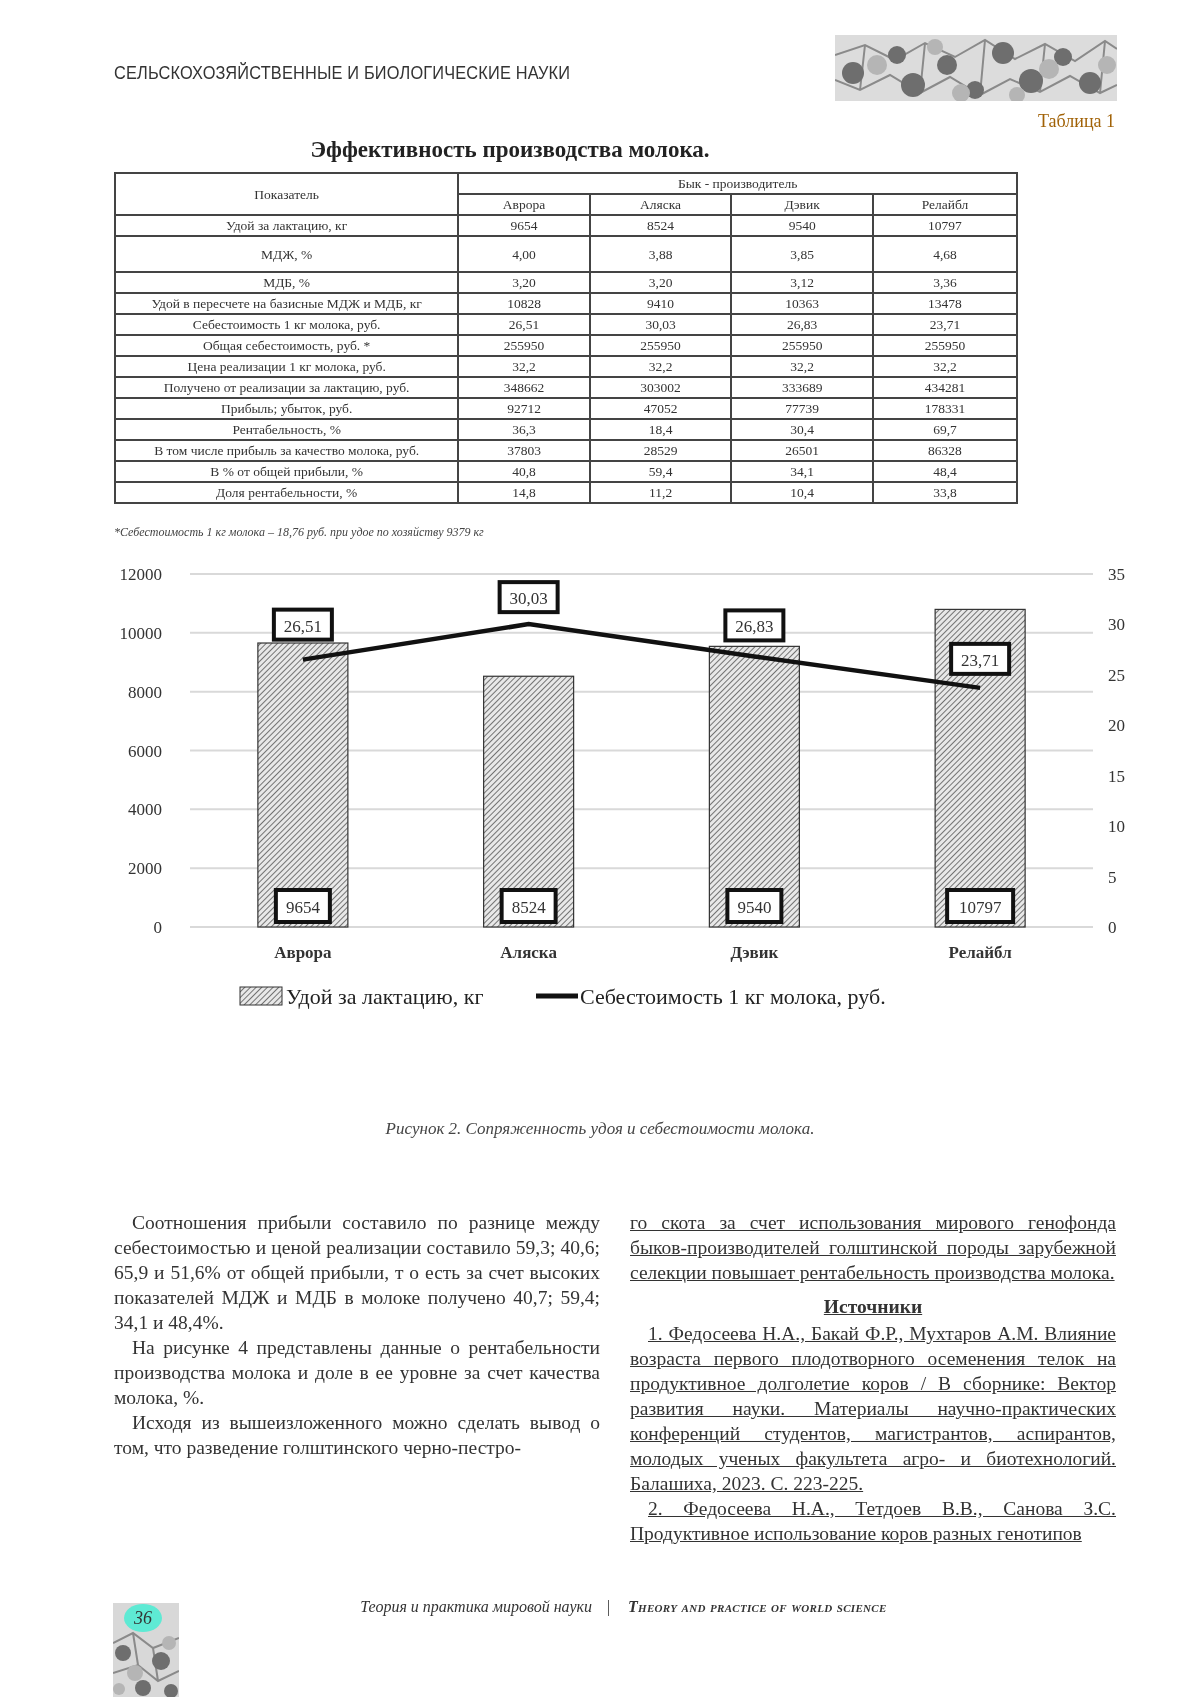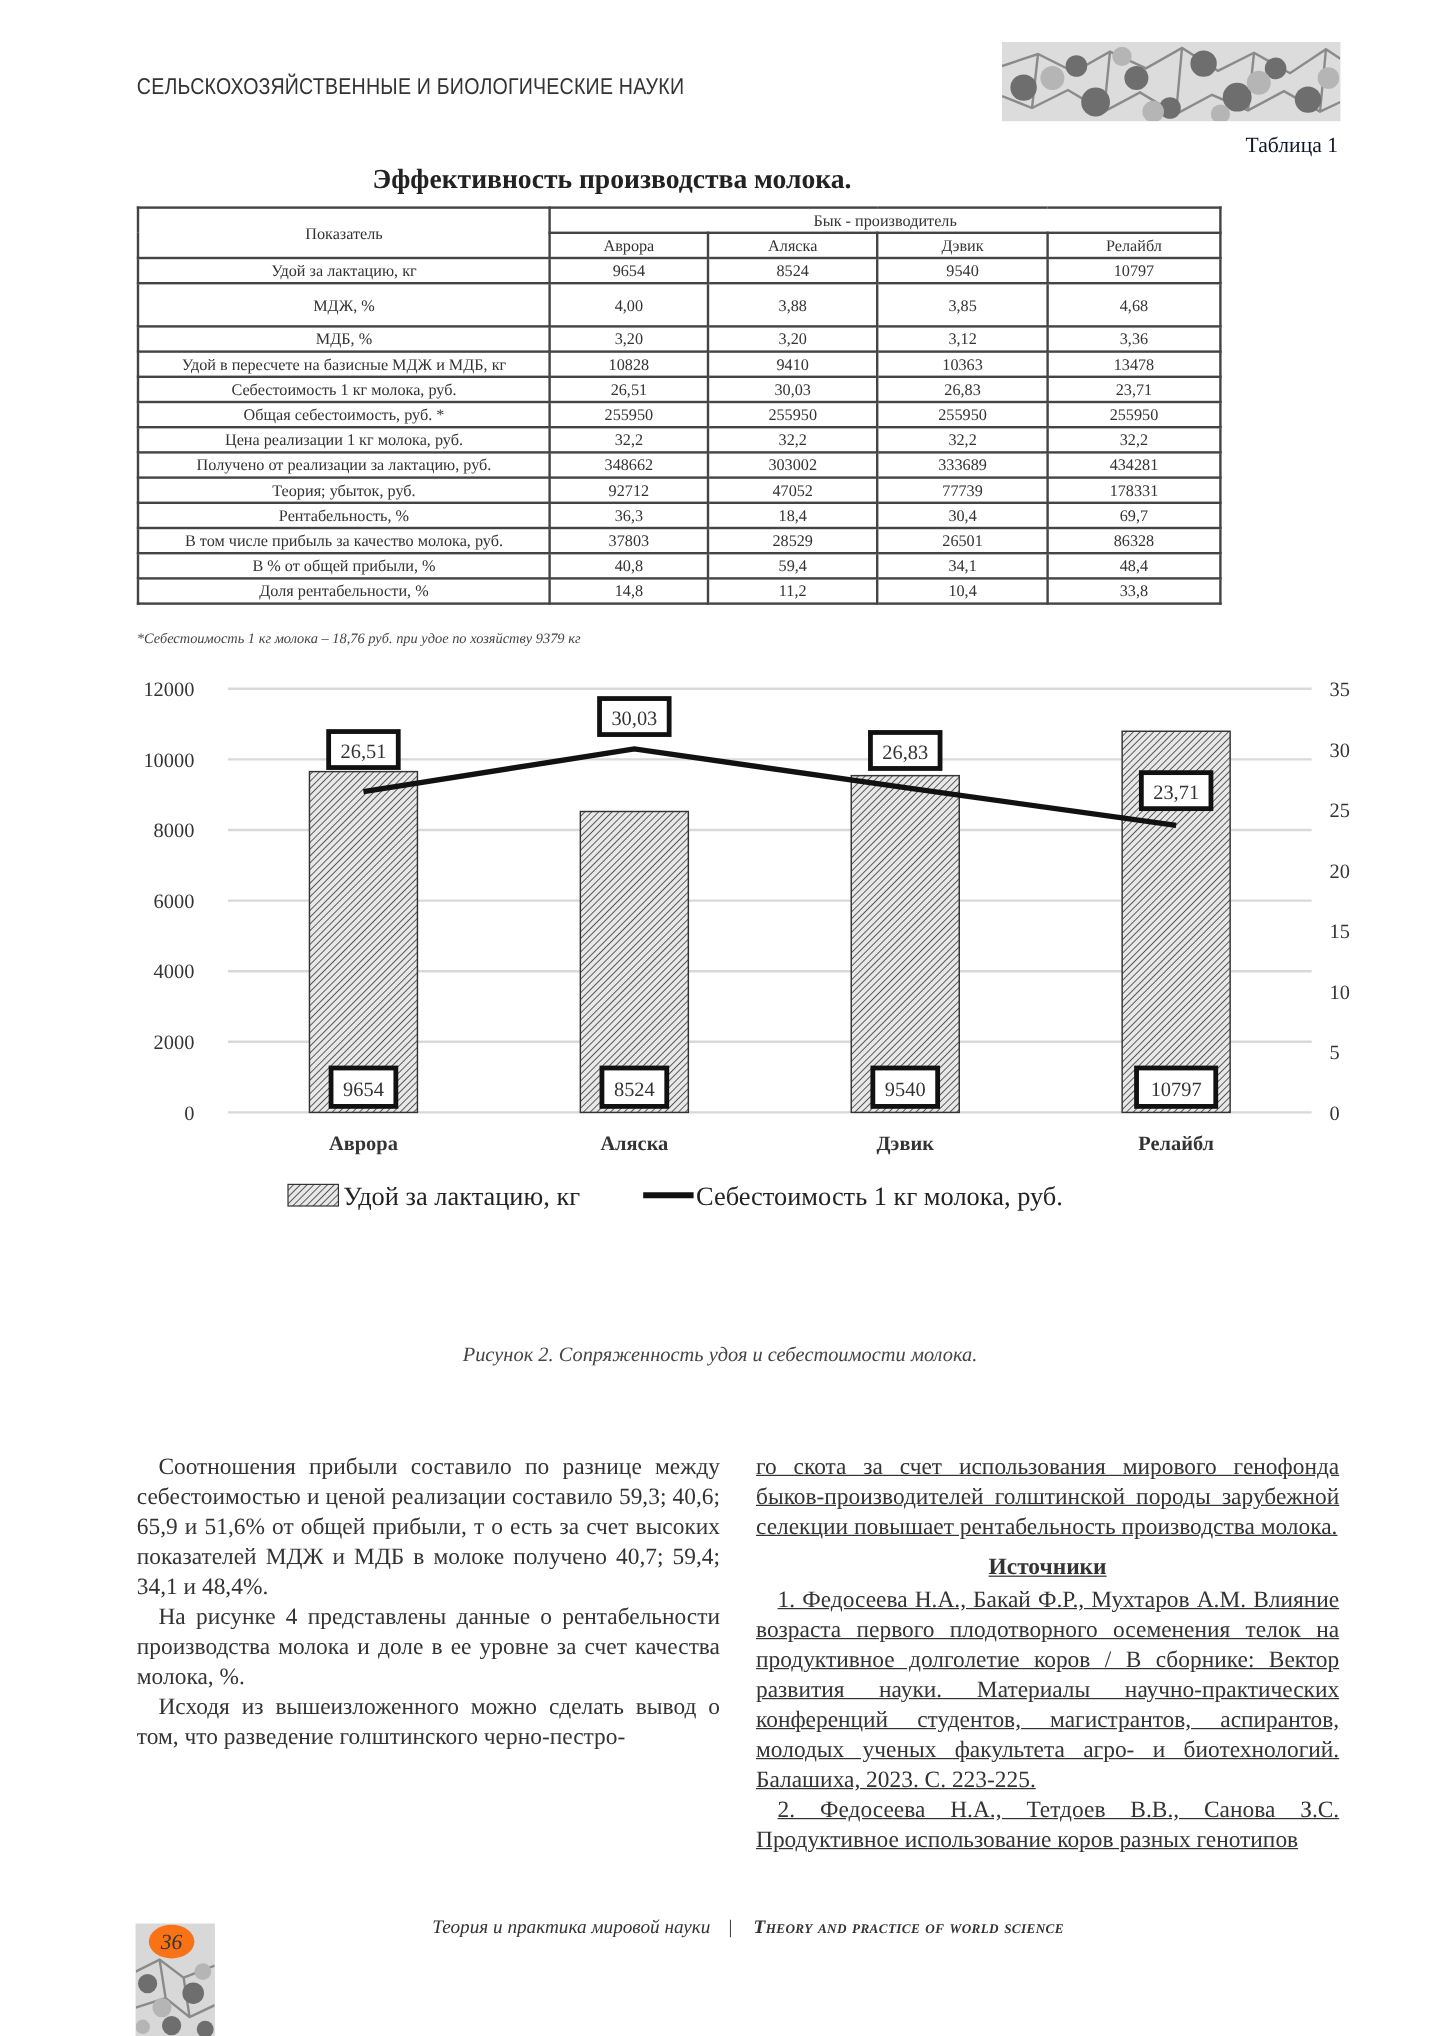--- a/index.html
+++ b/index.html
@@ -1,23 +1,23 @@
 <!DOCTYPE html>
 <html><head>
 <meta charset="utf-8">
 <style>
   html, body { margin: 0; padding: 0; background: #ffffff; }
   body { width: 1200px; height: 1697px; position: relative; overflow: hidden; font-family: "Liberation Serif", "DejaVu Serif", serif; color: #222; }
 
   .running-head { position: absolute; left: 114px; top: 62px; font-family: "Liberation Sans", "DejaVu Sans", sans-serif; font-size: 19px; letter-spacing: 0.2px; color: #333; transform: scaleX(0.86); transform-origin: left center; }
   .head-deco { position: absolute; left: 835px; top: 35px; width: 282px; height: 66px; overflow: hidden; background: #d9d9d9; }
   .foot-deco { position: absolute; left: 113px; top: 1603px; width: 66px; height: 94px; overflow: hidden; background: #d6d6d6; }
-  .page-num { position: absolute; left: 124px; top: 1604px; width: 38px; height: 28px; border-radius: 50%; background: #f97316; font-family: "Liberation Serif", serif; font-size: 18px; text-align: center; line-height: 28px; color: #333; font-style: italic; }
-
-  .table-label { position: absolute; right: 85px; top: 111px; font-size: 18px; color: #0f172a; }
+  .page-num { position: absolute; left: 124px; top: 1604px; width: 38px; height: 28px; border-radius: 50%; background: #5eead4; font-family: "Liberation Serif", serif; font-size: 18px; text-align: center; line-height: 28px; color: #333; font-style: italic; }
+
+  .table-label { position: absolute; right: 85px; top: 111px; font-size: 18px; color: #a16207; }
   .table-title { position: absolute; left: 0; width: 1020px; top: 137px; text-align: center; font-size: 23px; font-weight: bold; color: #222; }
 
   table.data { position: absolute; left: 114px; top: 172px; width: 904px; border-collapse: collapse; font-size: 13.5px; color: #333; }
   table.data td, table.data th { border: 2px solid #444; text-align: center; padding: 0 4px; font-weight: normal; height: 19px; line-height: 17px; }
   table.data tr.tall td { height: 34px; }
   table.data col.c0 { width: 384px; }
   table.data col.c1 { width: 145px; }
   table.data col.c2 { width: 157px; }
   table.data col.c3 { width: 157px; }
   table.data col.c4 { width: 159px; }
@@ -149,21 +149,21 @@
       <td>32,2</td>
     </tr>
     <tr>
       <td>Получено от реализации за лактацию, руб.</td>
       <td>348662</td>
       <td>303002</td>
       <td>333689</td>
       <td>434281</td>
     </tr>
     <tr>
-      <td>Теория; убыток, руб.</td>
+      <td>Прибыль; убыток, руб.</td>
       <td>92712</td>
       <td>47052</td>
       <td>77739</td>
       <td>178331</td>
     </tr>
     <tr>
       <td>Рентабельность, %</td>
       <td>36,3</td>
       <td>18,4</td>
       <td>30,4</td>

